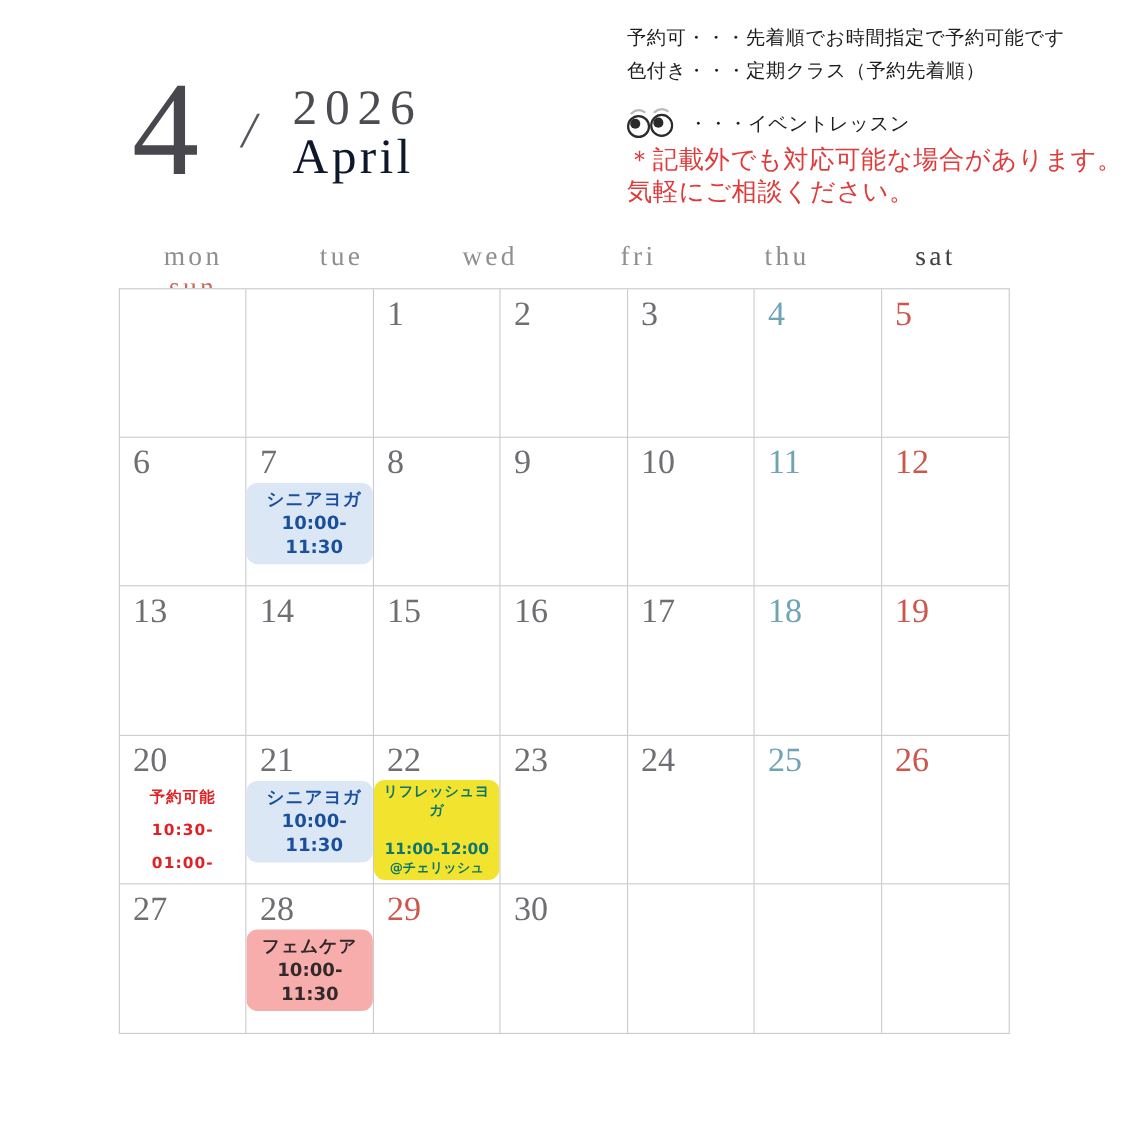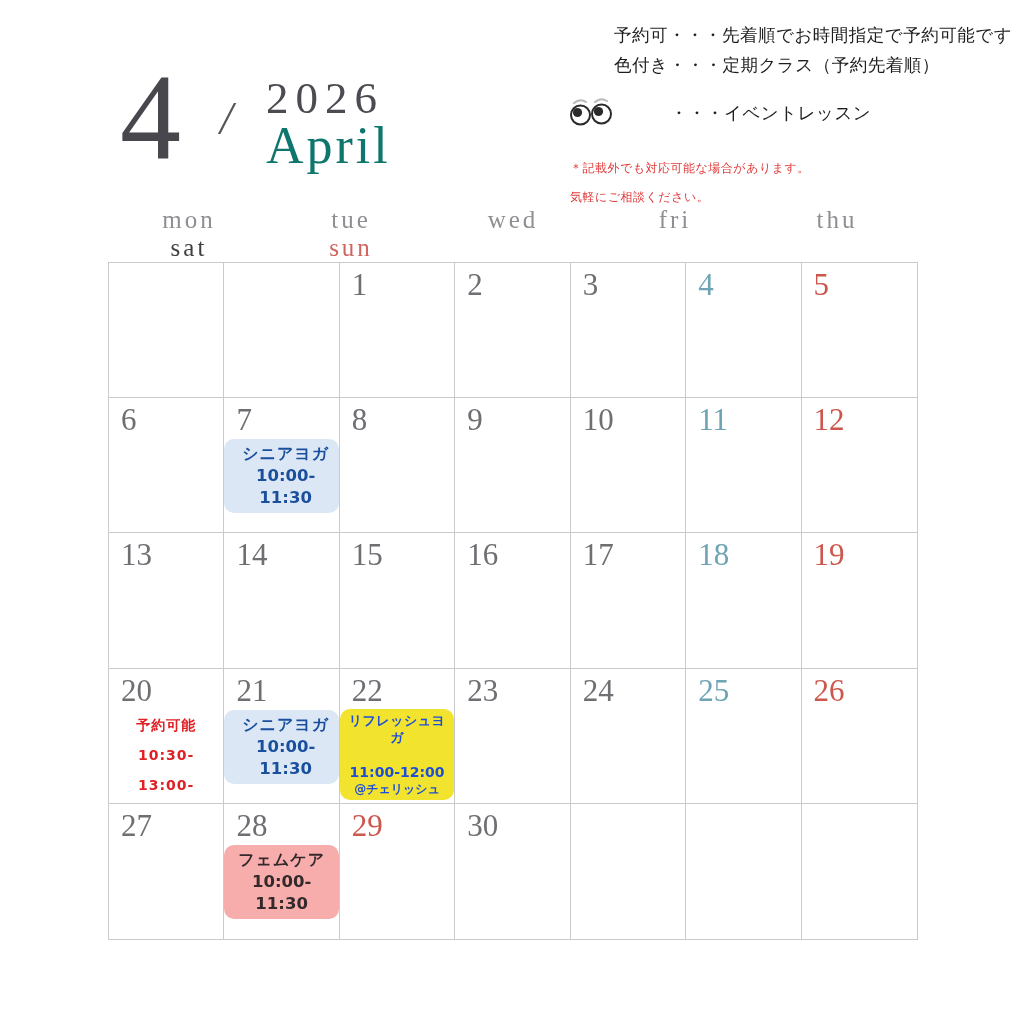--- a/index.html
+++ b/index.html
@@ -26,40 +26,40 @@
     font-size: 46px; color: #55555b; font-style: italic;
   }
   .title-year {
     position: absolute; left: 266px; top: 76px;
     font-family: "Liberation Serif", serif;
     font-size: 45px; line-height: 1; letter-spacing: 7px; color: #4b4b52;
   }
   .title-month-name {
     position: absolute; left: 266px; top: 120px;
     font-family: "Liberation Serif", serif;
-    font-size: 52px; line-height: 1; letter-spacing: 3px; color: #0f766e;
+    font-size: 45px; line-height: 1; letter-spacing: 3px; color: #0f172a;
   }
 
   
   .legend { position: absolute; left: 570px; top: 20px; width: 440px; }
   .legend-line {
     font-size: 17.5px; line-height: 30px; color: #1d1d1f;
-    letter-spacing: 0.5px; white-space: nowrap; margin-left: 44px;
+    letter-spacing: 0.5px; white-space: nowrap;
   }
   .legend-eyes-row { display: flex; align-items: center; margin-top: 16px; height: 34px; }
   .eyes-icon { width: 44px; height: 32px; margin-right: 12px; }
   .legend-note {
-    margin-top: 24px; font-size: 12px; line-height: 29px;
+    margin-top: 2px; font-size: 23px; line-height: 29px;
     color: #e13a3a; letter-spacing: 0.5px; white-space: nowrap;
   }
 
   
   .weekday-row {
-    position: absolute; left: 108px; top: 206px; width: 810px; height: 38px;
-    display: grid; grid-template-columns: repeat(5, 1fr);
+    position: absolute; left: 108px; top: 220px; width: 810px; height: 38px;
+    display: grid; grid-template-columns: repeat(6, 1fr);
   }
   .weekday {
     text-align: center;
     font-family: "Liberation Serif", serif;
     font-size: 25px; letter-spacing: 3px; color: #8f8f93;
   }
   .weekday.sat { color: #404040; }
   .weekday.sun { color: #d0655e; }
 
   
@@ -92,21 +92,21 @@
   .pill {
     width: fit-content;
     margin: 1px auto 0;
     padding: 4px 6px;
     border-radius: 10px;
     text-align: center;
     font-weight: bold;
   }
   .pill.blue  { background: #dbe7f4; color: #1a4f9e; padding-left: 14px; }
   .pill.pink  { background: #f8adad; color: #33292b; }
-  .pill.yellow{ background: #f2e32e; color: #1d4ed8; margin-top: 0; padding: 3px 5px; }
+  .pill.yellow{ background: #f2e32e; color: #0f766e; margin-top: 0; padding: 3px 5px; }
   .pill .ev-title { font-size: 16px; line-height: 22px; letter-spacing: 1px; }
   .pill .ev-time  { font-size: 16.5px; line-height: 22px; }
   .pill.yellow .ev-title { font-size: 13px; line-height: 17px; letter-spacing: 0.5px; }
   .pill.yellow .ev-time  { font-size: 14px; line-height: 18px; margin-top: 17px; }
   .pill.yellow .ev-place { font-size: 12px; line-height: 16px; font-weight: bold; }
   .free-slot {
     margin-top: 1px;
     text-align: center;
     font-weight: bold;
     color: #e02024;
@@ -226,21 +226,21 @@
       </div>
     <div class="cell sun">
         <span class="daynum">19</span>
       </div>
 
     <div class="cell">
       <span class="daynum">20</span>
       <div class="free-slot">
         <div>予約可能</div>
         <div>10:30-</div>
-        <div>13:00-</div>
+        <div>01:00-</div>
       </div>
     </div>
     <div class="cell">
       <span class="daynum">21</span>
       <div class="pill blue">
         <div class="ev-title">シニアヨガ</div>
         <div class="ev-time">10:00-11:30</div>
       </div>
     </div>
     <div class="cell">

